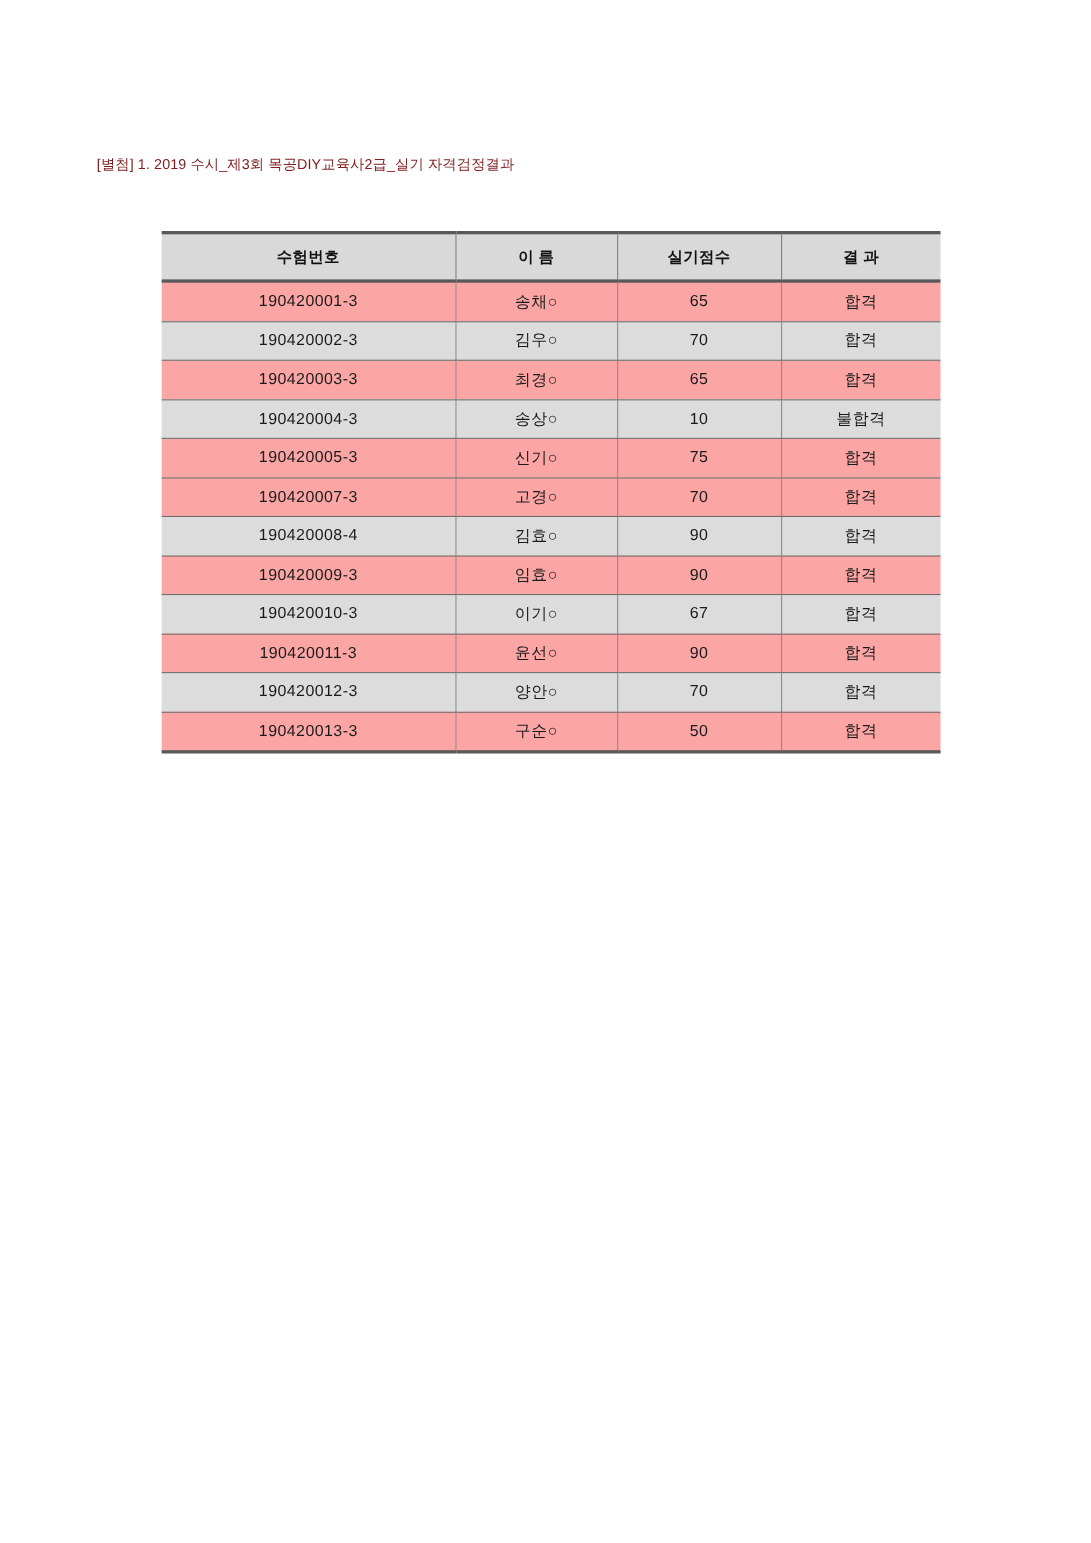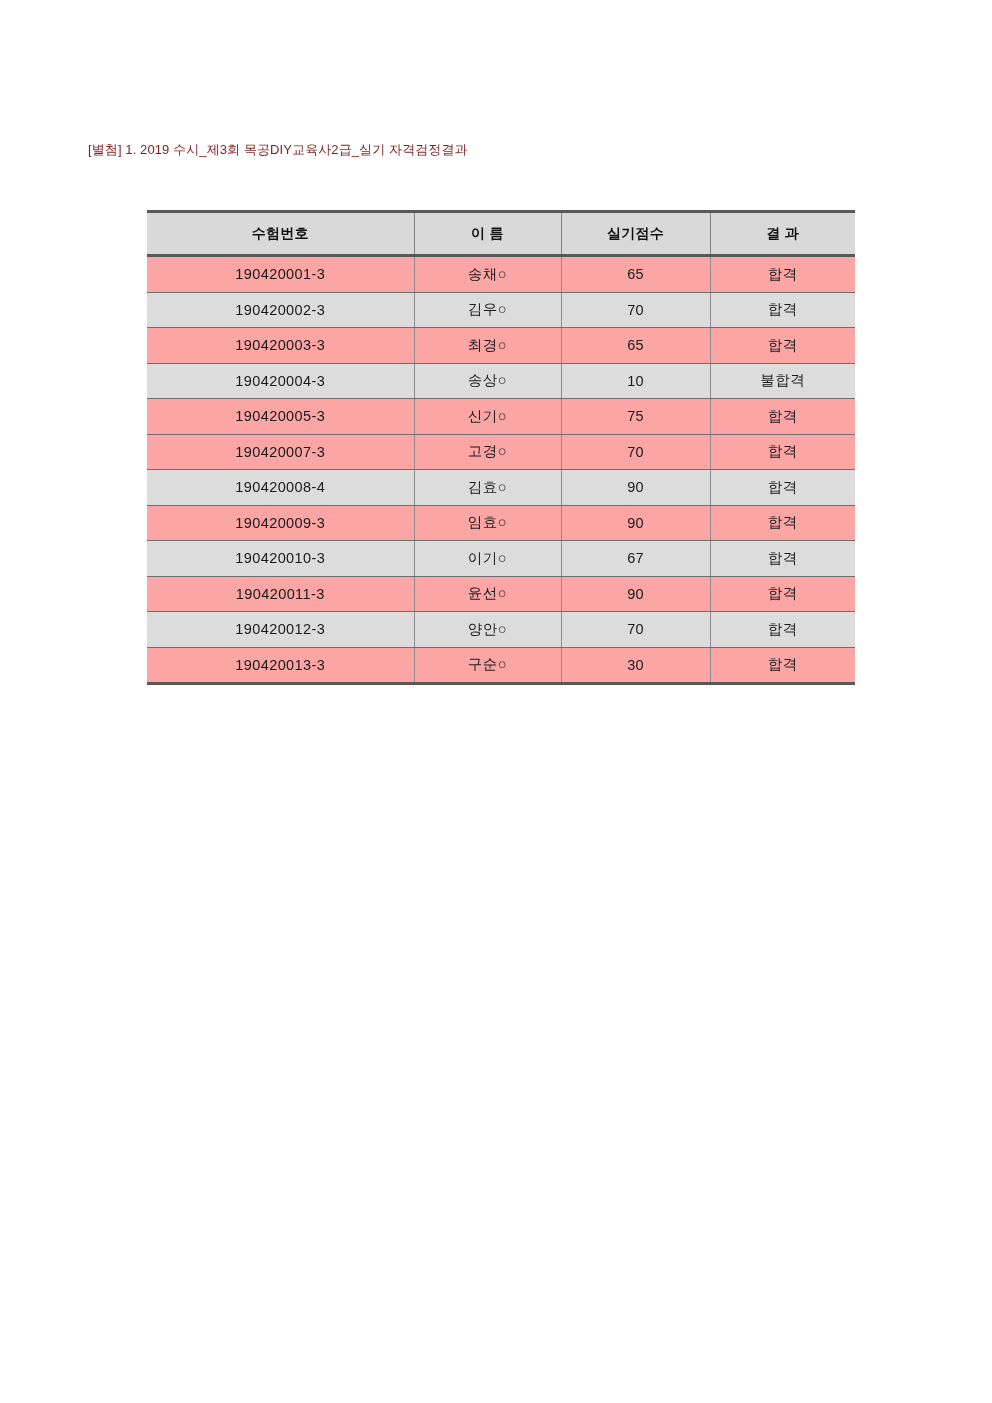--- a/index.html
+++ b/index.html
@@ -189,20 +189,20 @@
           </tr>
           <tr class="shaded">
             <td class="cell-id">190420012-3</td>
             <td class="cell-name">양안○</td>
             <td class="cell-score">70</td>
             <td class="cell-res">합격</td>
           </tr>
           <tr class="plain">
             <td class="cell-id">190420013-3</td>
             <td class="cell-name">구순○</td>
-            <td class="cell-score">30</td>
+            <td class="cell-score">50</td>
             <td class="cell-res">합격</td>
           </tr>
         </tbody>
     </table>
   </div>
 
 </div>
 
 </body></html>

